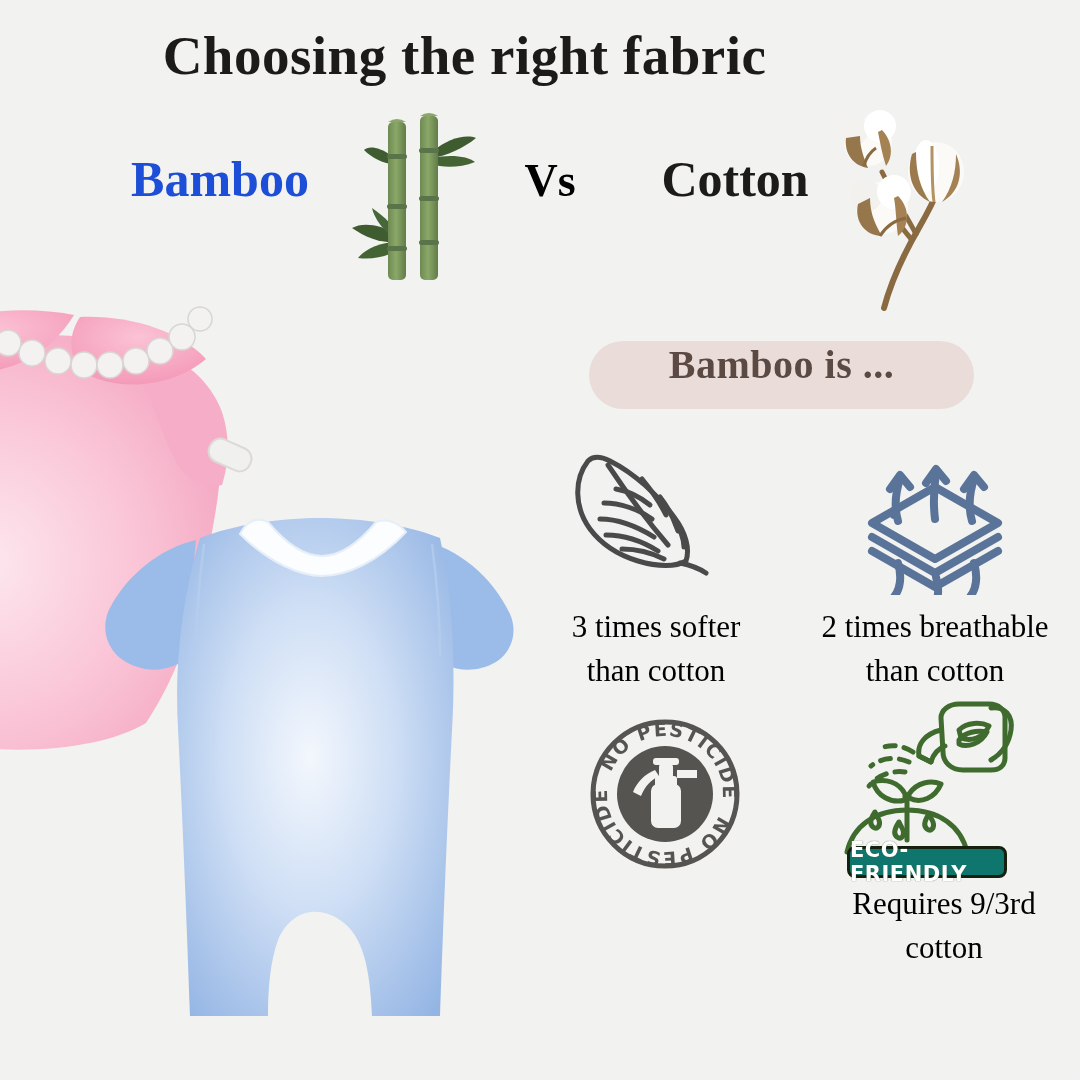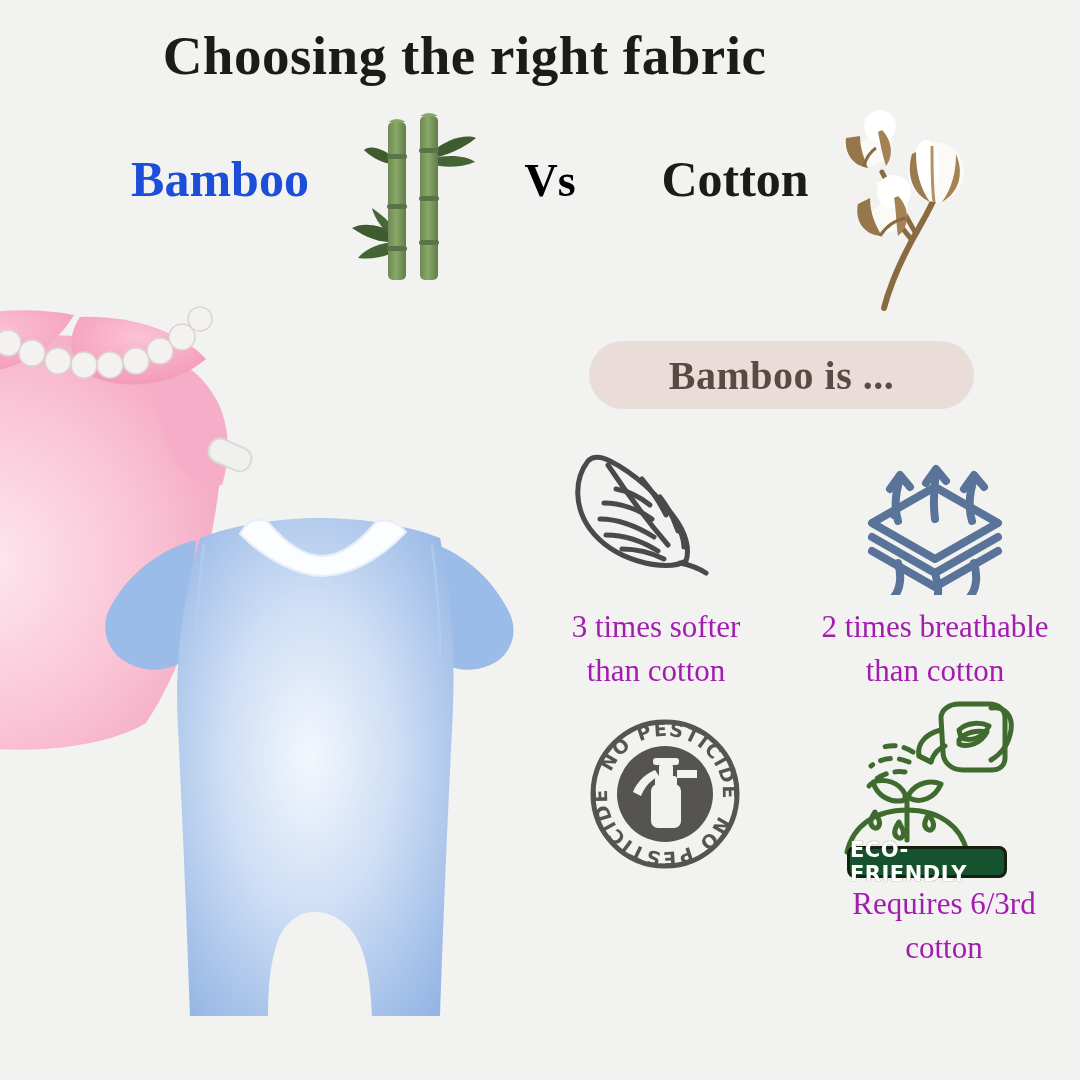--- a/index.html
+++ b/index.html
@@ -101,41 +101,40 @@
   
   .bamboo-pill {
     position: absolute;
     left: 589px;
     top: 341px;
     width: 385px;
     height: 68px;
     background: #eadcd9;
     border-radius: 34px;
     display: flex;
-    align-items: center;
     justify-content: center;
   }
   .bamboo-pill-label {
     font-size: 40px;
     font-weight: 700;
     color: #5b4a43;
     letter-spacing: 0.5px;
   }
 
   
   .benefit {
     position: absolute;
   }
   .benefit-icon {
     display: block;
     margin: 0 auto;
   }
   .benefit-text {
     text-align: center;
-    color: #a21caf;
+    color: #000000;
     font-size: 31px;
     line-height: 1.42;
     font-weight: 400;
     font-family: "Liberation Serif", "DejaVu Serif", serif;
   }
 
   #benefit-softer   { left: 522px; top: 445px; width: 268px; }
   #benefit-breathe  { left: 790px; top: 445px; width: 290px; }
   #benefit-chem     { left: 520px; top: 712px; width: 290px; }
   #benefit-water    { left: 808px; top: 700px; width: 272px; }
@@ -144,21 +143,21 @@
   #benefit-breathe .benefit-text  { margin-top: 10px; }
   #benefit-chem .benefit-text     { margin-top: 18px; }
   #benefit-water .benefit-text    { margin-top: 4px; }
 
   .eco-badge {
     position: absolute;
     left: 847px;
     top: 846px;
     width: 160px;
     height: 32px;
-    background: #14532d;
+    background: #0f766e;
     border: 3px solid #16200f;
     border-radius: 8px;
     display: flex;
     align-items: center;
     justify-content: center;
     box-sizing: border-box;
   }
   .eco-badge-label {
     color: #ffffff;
     font-size: 21px;
@@ -443,21 +442,21 @@
         <path d="M94 96 L94 140"></path>
 
         <path d="M34 152 C40 126 62 110 94 110 C126 110 148 126 154 152"></path>
 
         <path d="M62 112 C58 118 56 124 60 127 C64 130 68 126 66 120 Z"></path>
         <path d="M86 122 C82 128 80 134 84 137 C88 140 92 136 90 130 Z"></path>
         <path d="M116 114 C112 120 110 126 114 129 C118 132 122 128 120 122 Z"></path>
       </g>
     </svg>
     <div class="benefit-text">
-      <div>Requires 6/3rd</div>
+      <div>Requires 9/3rd</div>
       <div>cotton</div>
     </div>
   </div>
 
   <div class="eco-badge">
     <span class="eco-badge-label">ECO-FRIENDLY</span>
   </div>
 
 </div>
 

